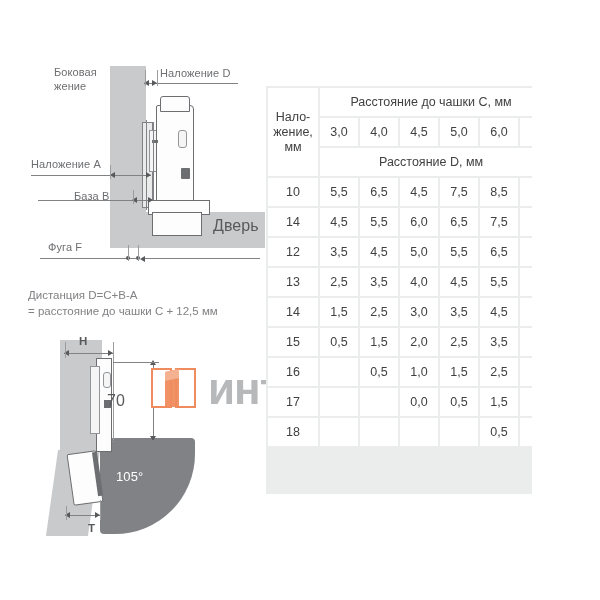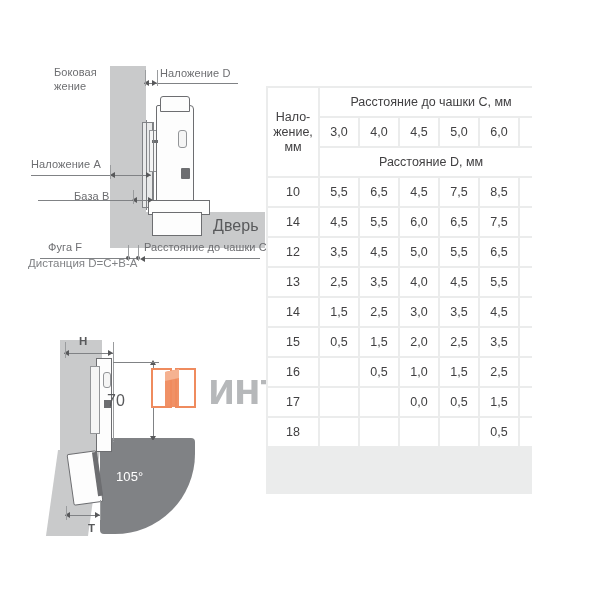--- a/index.html
+++ b/index.html
@@ -101,21 +101,21 @@
     position: absolute;
     width: 4px; height: 4px;
     border-radius: 50%;
     background: #58595b;
   }
 
   
   #formula {
     position: absolute;
     left: 28px;
-    top: 256px;
+    top: 288px;
     width: 245px;
     font-size: 11.5px;
     line-height: 15.5px;
     color: #808285;
   }
   #formula div { white-space: pre; }
 
   
   #lower-diagram { position: absolute; left: 0; top: 330px; width: 265px; height: 215px; }
 
@@ -235,27 +235,27 @@
 
     <div class="lbl dark" style="left:213px; top:219px; font-size:16px;text-align:right;">Дверь</div>
 
     <div class="lbl" style="left:48px; top:241px;">Фуга F</div>
     <div class="hline" style="left:40px; top:258px; width:96px;"></div>
     <div class="dot" style="left:126px; top:256px;"></div>
     <div class="dot" style="left:136px; top:256px;"></div>
     <div class="vline thin" style="left:128px; top:245px; height:16px;"></div>
     <div class="vline thin" style="left:138px; top:245px; height:16px;"></div>
 
-    <div class="lbl" style="left:144px; top:241px;">Расстояние до чашки С</div>
     <div class="hline" style="left:144px; top:258px; width:116px;"></div>
     <div class="arw left" style="left:140px; top:256px;"></div>
   </div>
 
   <div id="formula">
     <div>Дистанция D=C+B-A</div>
+    <div>= расстояние до чашки C + 12,5 мм</div>
   </div>
 
   <div id="lower-diagram">
 
     <div class="panel-side" style="left:60px; top:10px; width:42px; height:110px;"></div>
 
     <div class="panel-side" style="left:52px; top:120px; width:42px; height:86px; transform:skewX(-8deg);"></div>
 
     <div class="arc105" style="left:100px; top:108px; width:95px; height:96px;
                 border-radius: 4px 4px 80px 4px;

